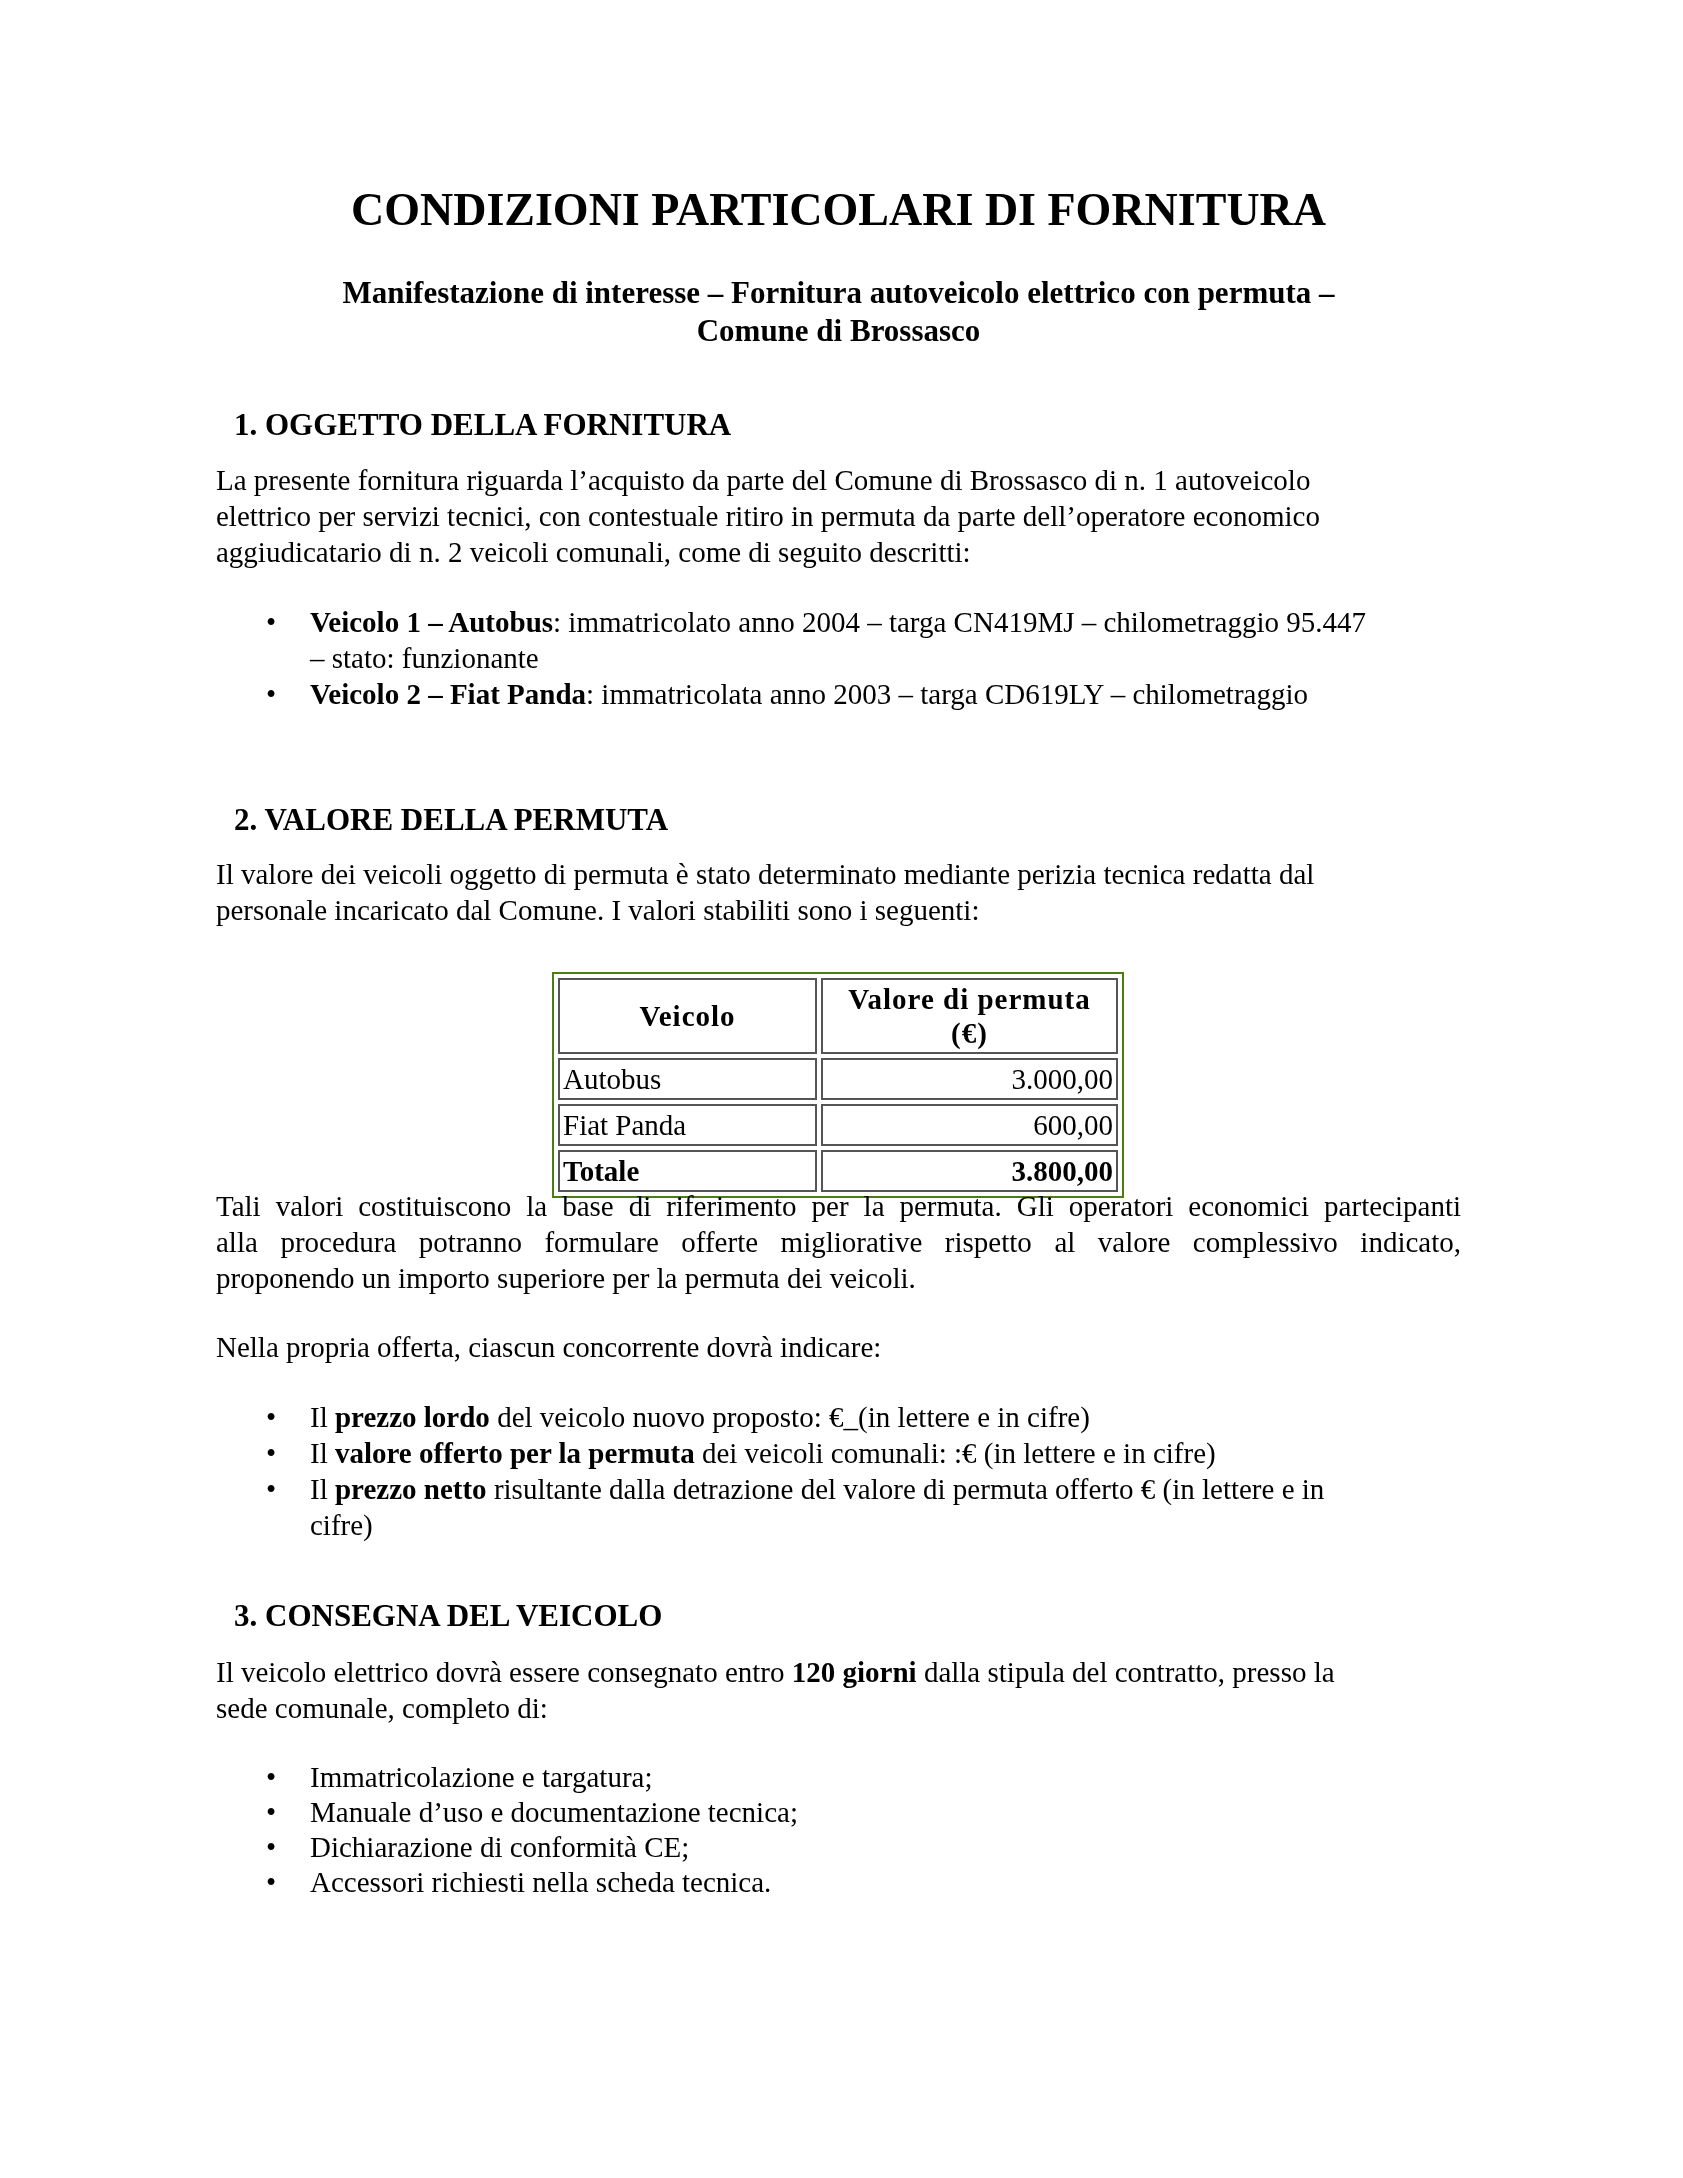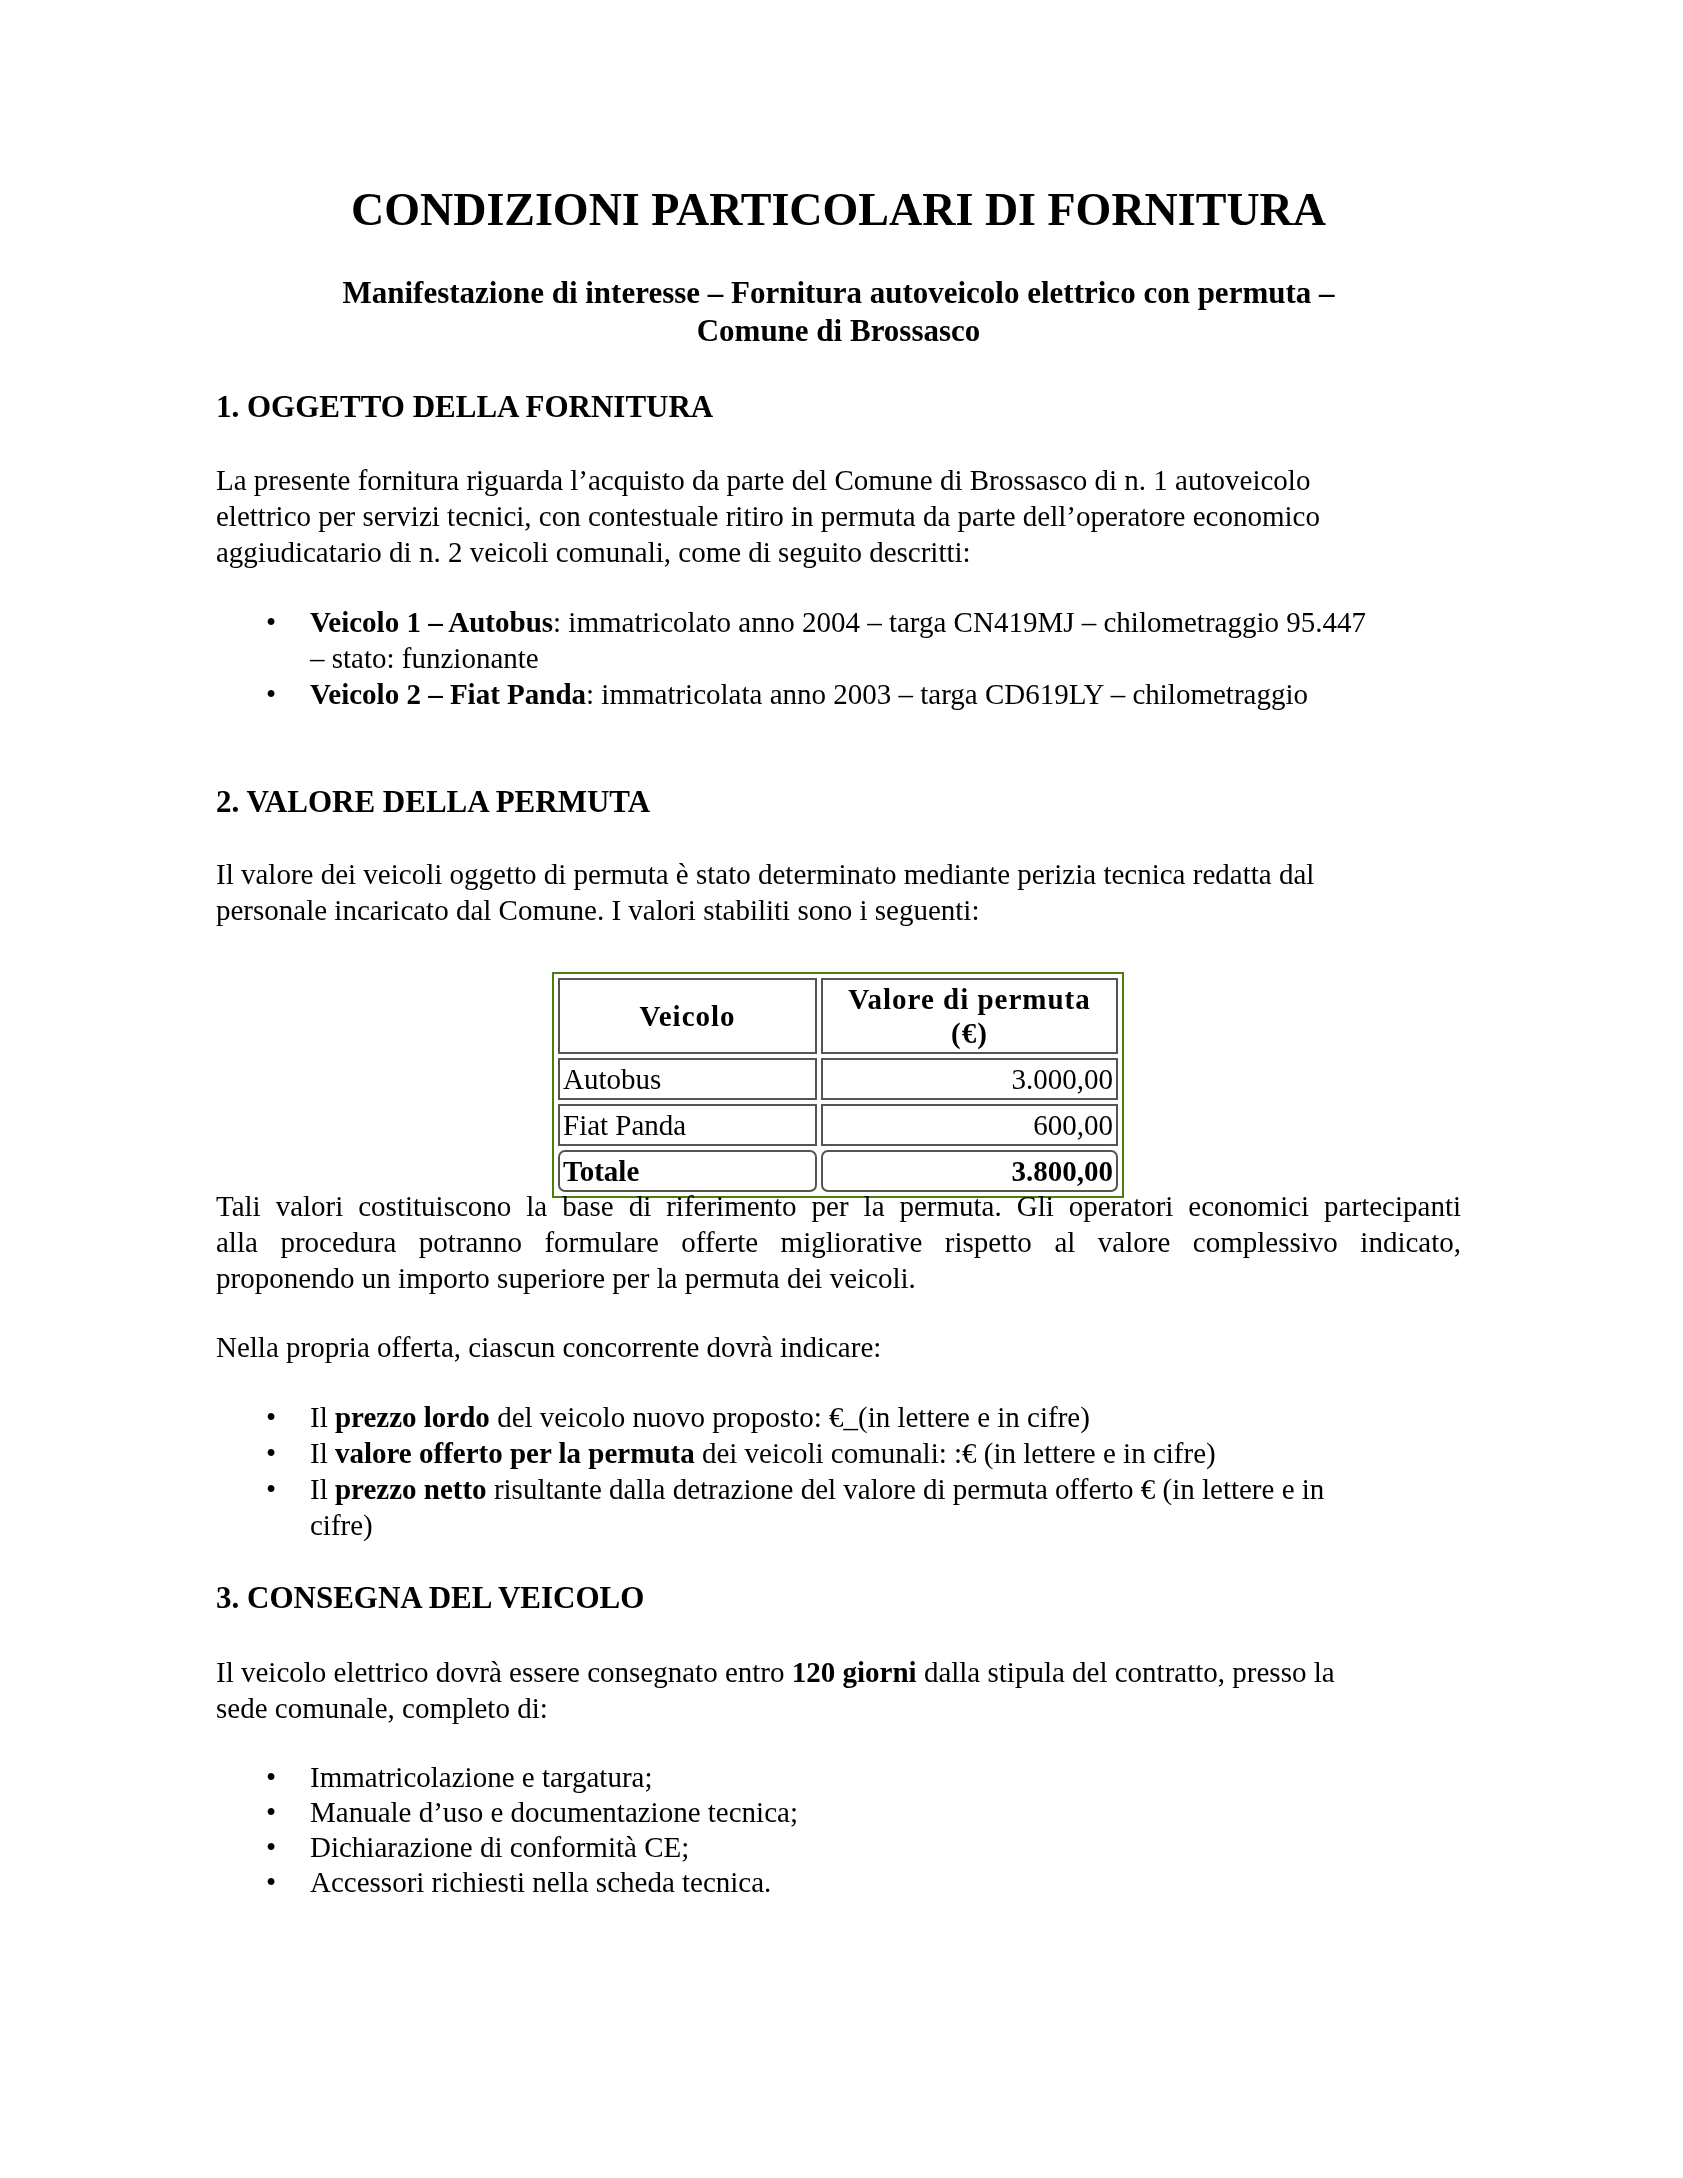--- a/index.html
+++ b/index.html
@@ -3,36 +3,36 @@
 <meta charset="utf-8">
 <style>
   html, body { margin: 0; padding: 0; background: #ffffff; }
   body { width: 1683px; height: 2178px; position: relative; overflow: hidden;
          font-family: "Liberation Serif", "DejaVu Serif", serif; color: #000; }
   .page { position: absolute; left: 216px; top: 0; width: 1245px; }
   .title { position: absolute; left: 0; width: 1245px; top: 184px; text-align: center;
            font-weight: bold; font-size: 46px; line-height: 51px; margin: 0; }
   .subtitle { position: absolute; left: 0; width: 1245px; top: 274px; text-align: center;
               font-weight: bold; font-size: 31px; line-height: 38px; margin: 0; }
-  .h { position: absolute; left: 0; font-weight: bold; font-size: 31px; line-height: 36px; margin: 0; }
+  .h { position: absolute; left: 0; font-weight: bold; font-size: 31px; line-height: 36px; margin: 18px; }
   .p { position: absolute; left: 0; width: 1245px; font-size: 29px; line-height: 36px; margin: 0; }
   .p.just { text-align: justify; text-align-last: left; }
   ul.bl { position: absolute; left: 0; width: 1245px; margin: 0; padding: 0; list-style: none;
           font-size: 29px; line-height: 36px; }
   ul.bl li { position: relative; padding-left: 94px; }
   ul.bl li .bullet { position: absolute; left: 50px; top: 0; }
   b { font-weight: bold; }
   table.perm { position: absolute; left: 336px; top: 972px; border: 2px solid #4d7c0f;
                border-collapse: separate; border-spacing: 4px; font-size: 29px; line-height: 34px; }
   table.perm td, table.perm th { border: 2px solid #555; padding: 2px 3px; }
   table.perm th { font-weight: bold; text-align: center; letter-spacing: 1px; }
   table.perm td.name { width: 249px; text-align: left; }
   table.perm td.val, table.perm th.val { width: 287px; }
   table.perm td.val { text-align: right; }
-  table.perm tr.total td { font-weight: bold; border-radius: 7px; }
+  table.perm tr.total td { font-weight: bold; }
 </style>
 </head>
 <body>
 
 <div class="page">
 
   <h1 class="title">CONDIZIONI PARTICOLARI DI FORNITURA</h1>
 
   <div class="subtitle">
     <div>Manifestazione di interesse – Fornitura autoveicolo elettrico con permuta –</div>

